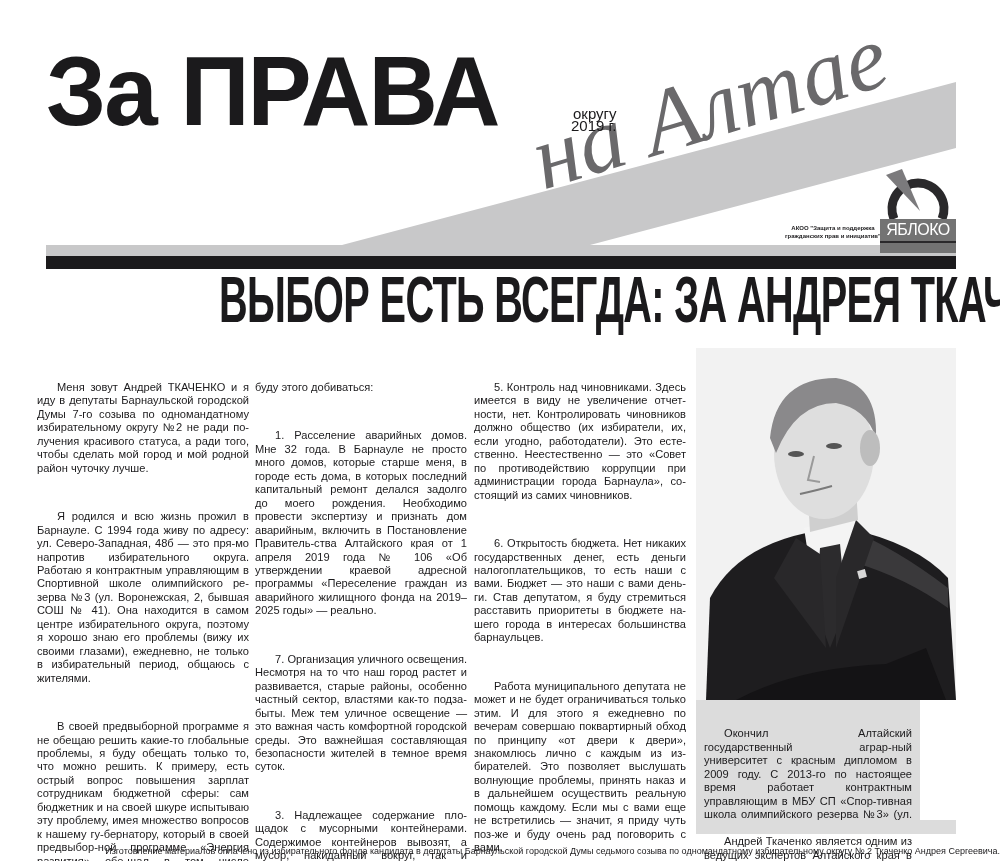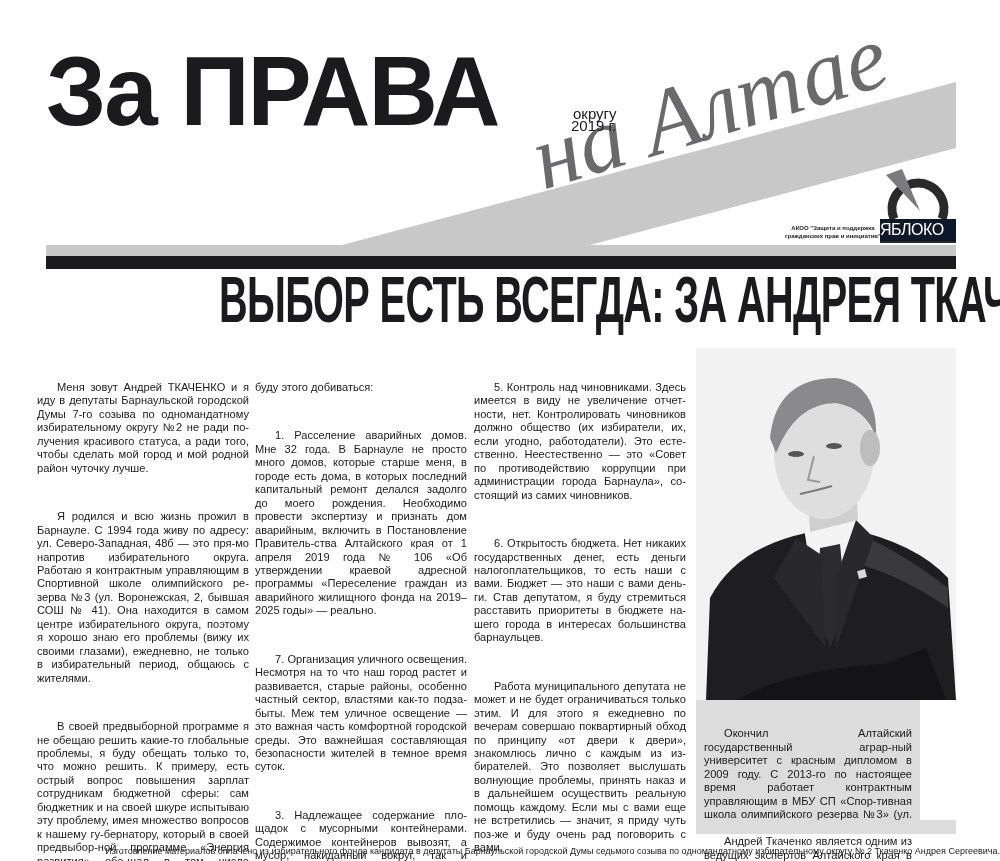--- a/index.html
+++ b/index.html
@@ -35,22 +35,22 @@
     font-size: 92px; color: #6a696b; white-space: nowrap; line-height: 1;
     transform: rotate(-17deg); transform-origin: left bottom;
   }
   .org-text {
     position: absolute; left: 768px; top: 213px; width: 130px;
     font-family: "Liberation Sans", sans-serif; font-size: 6px; font-weight: bold;
     text-align: center; line-height: 1.25; color: #1b1a1c;
   }
   .yabloko-logo { position: absolute; left: 880px; top: 155px; width: 76px; height: 78px; }
   .yabloko-label {
-    position: absolute; left: 880px; top: 207px; width: 76px; height: 22px;
-    background: #0f172a; color: #ffffff; font-size: 16px; line-height: 22px; 
+    position: absolute; left: 880px; top: 207px; width: 76px; height: 34px;
+    background: #737373; color: #ffffff; font-size: 16px; line-height: 22px; text-align: center;
     letter-spacing: -0.5px;
   }
   .yabloko-underline { position: absolute; left: 880px; top: 229px; width: 76px; height: 2px; background: #2a292b; }
 
   
   .headline {
     position: absolute; left: 46px; top: 270px; width: 910px; height: 60px;
     font-family: "Liberation Sans", sans-serif; font-weight: bold; font-size: 64px; line-height: 60px;
     color: #1b1a1c; white-space: nowrap; text-align: center;
     transform: scaleX(0.62) scaleY(1.0); transform-origin: center top;

